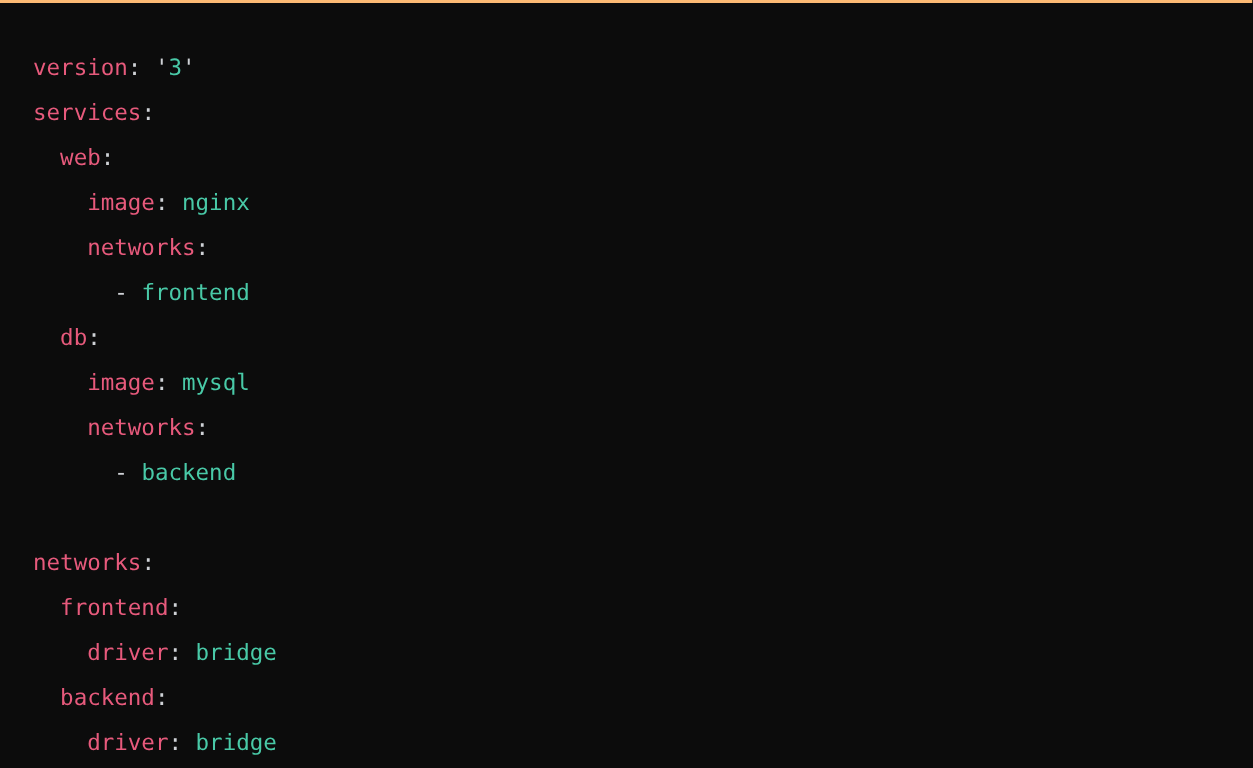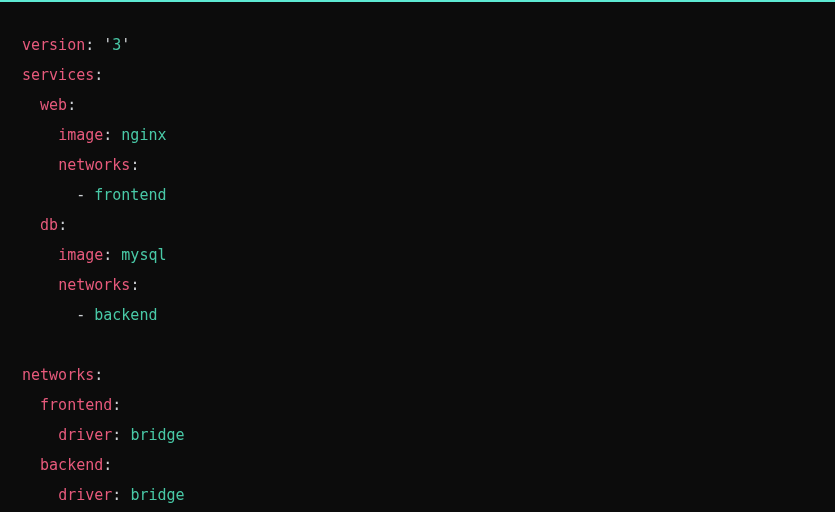--- a/index.html
+++ b/index.html
@@ -8,21 +8,21 @@
     width: 835px;
     height: 512px;
     background: #0c0c0c;
     overflow: hidden;
   }
   .editor {
     position: relative;
     width: 835px;
     height: 512px;
     background: #0c0c0c;
-    border-top: 2px solid #5eead4;
+    border-top: 2px solid #fdba74;
     box-sizing: border-box;
   }
   pre.code {
     margin: 0;
     padding: 28px 0 0 22px;
     font-family: "Consolas", "Menlo", "Monaco", monospace;
     font-size: 15px;
     line-height: 30px;
     white-space: pre;
     color: #cfd2d6;

